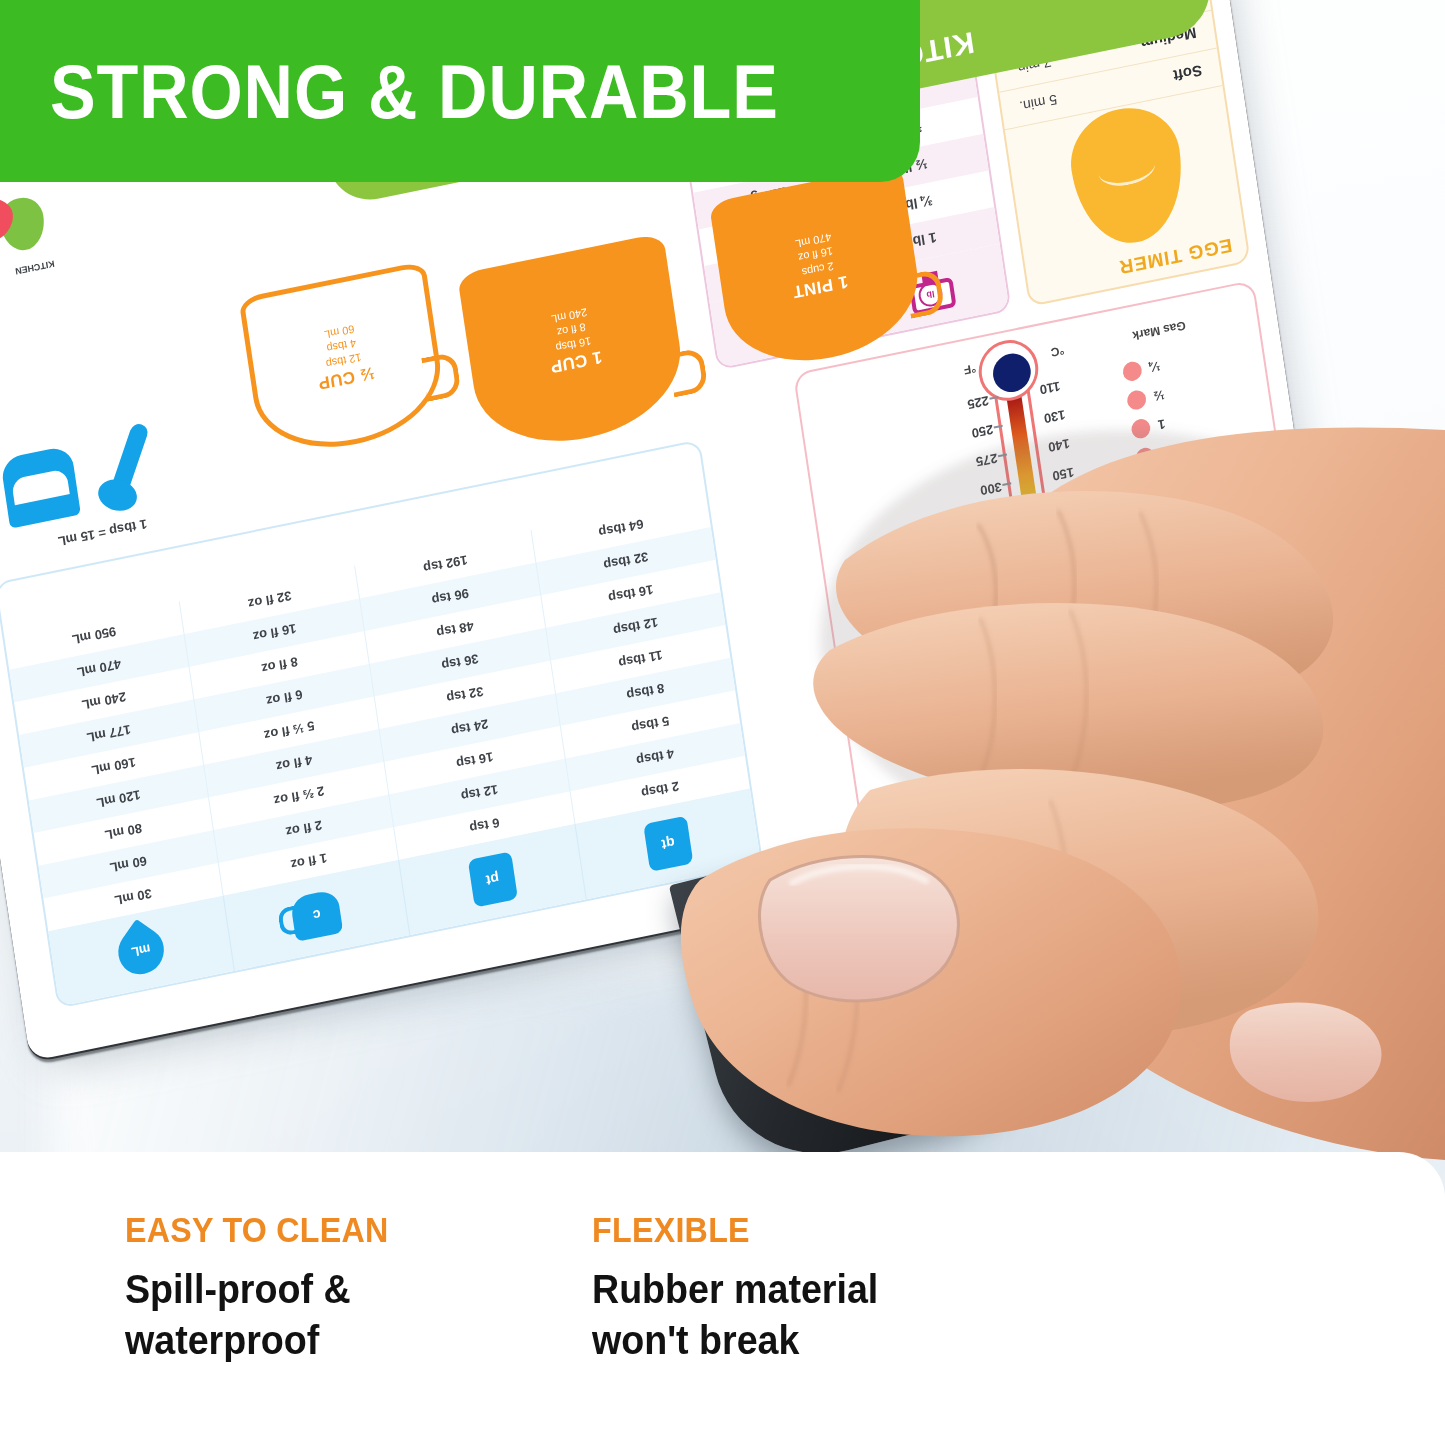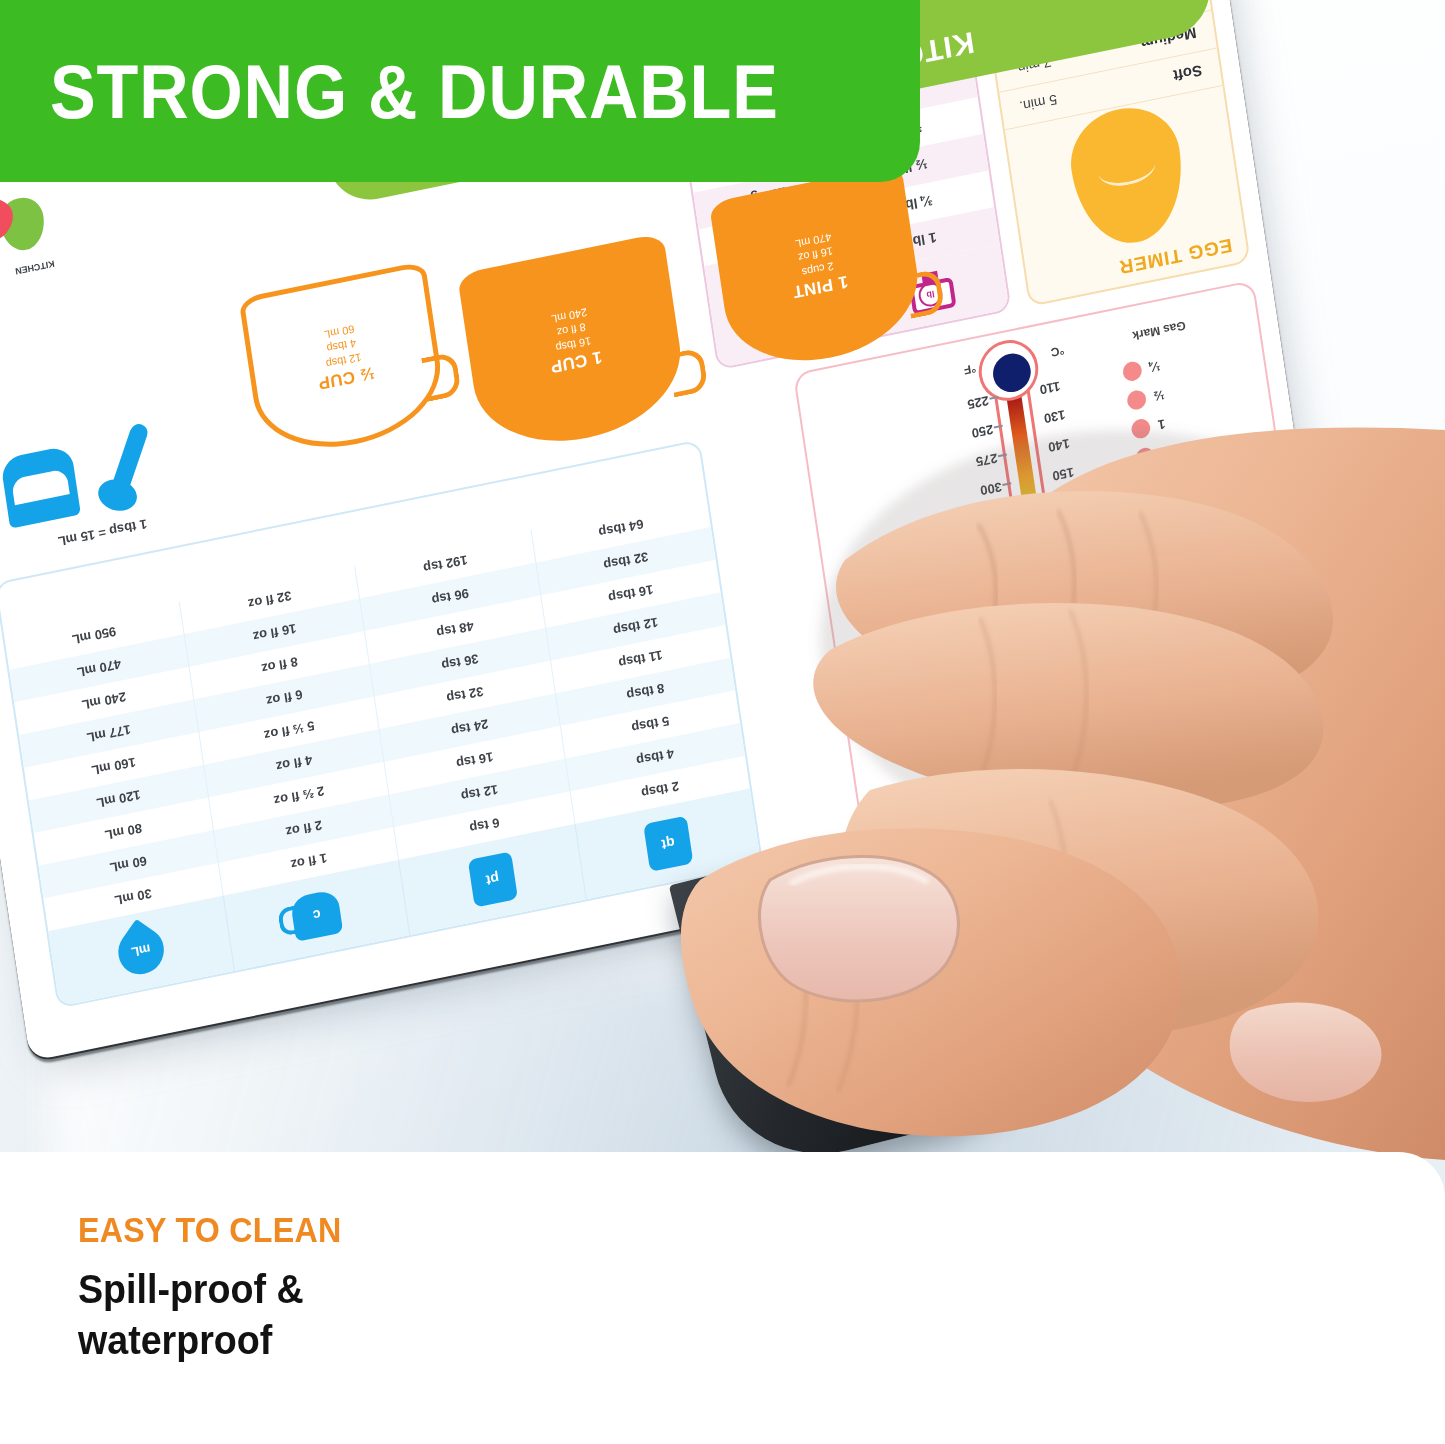--- a/index.html
+++ b/index.html
@@ -405,21 +405,21 @@
     position: absolute;
     left: 0; top: 1152px;
     width: 1445px; height: 292px;
     background: #ffffff;
     border-radius: 0 46px 0 0;
     z-index: 40;
     display: flex;
     padding: 58px 0 0 78px;
     box-sizing: border-box;
   }
-  .feature { width: 420px; }
+  .feature { width: 420px; margin-left: 47px; }
   .feature:nth-child(3) { width: 480px; }
   .feature .head {
     color: #ef8922;
     font-size: 35px;
     font-weight: bold;
     letter-spacing: .3px;
     transform: scaleX(0.92);
     transform-origin: left center;
     white-space: nowrap;
     margin-bottom: 14px;
@@ -779,14 +779,21 @@
   </div>
 
   <div id="bottom-panel">
     <div class="feature">
       <div class="head">EASY TO CLEAN</div>
       <div class="body">
         <div>Spill-proof &amp;</div>
         <div>waterproof</div>
       </div>
     </div>
+    <div class="feature">
+      <div class="head">FLEXIBLE</div>
+      <div class="body">
+        <div>Rubber material</div>
+        <div>won't break</div>
+      </div>
+    </div>
   </div>
 </div>
 
 </body></html>

